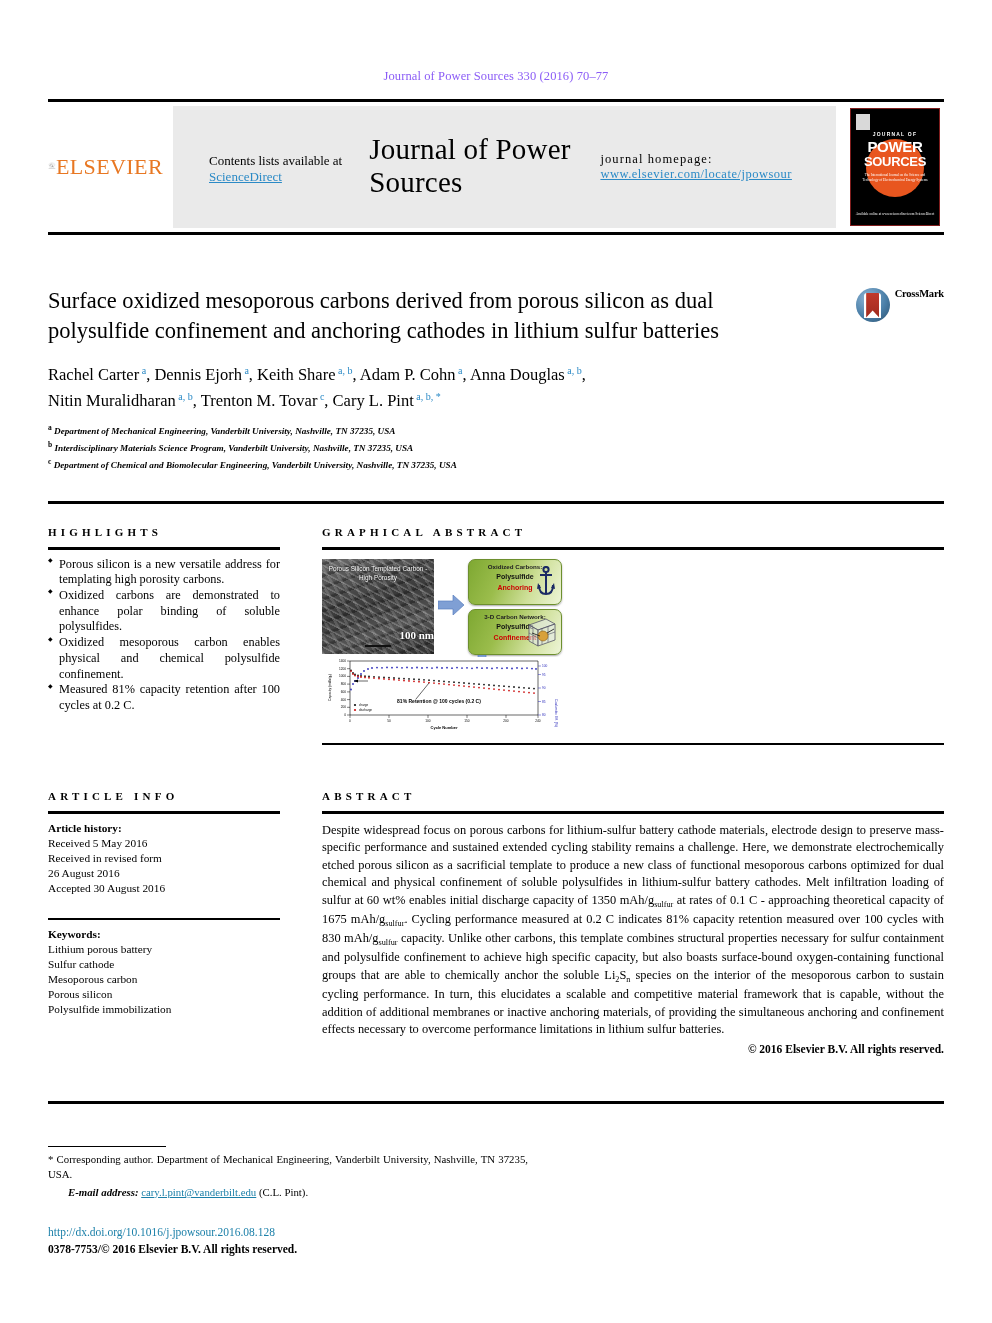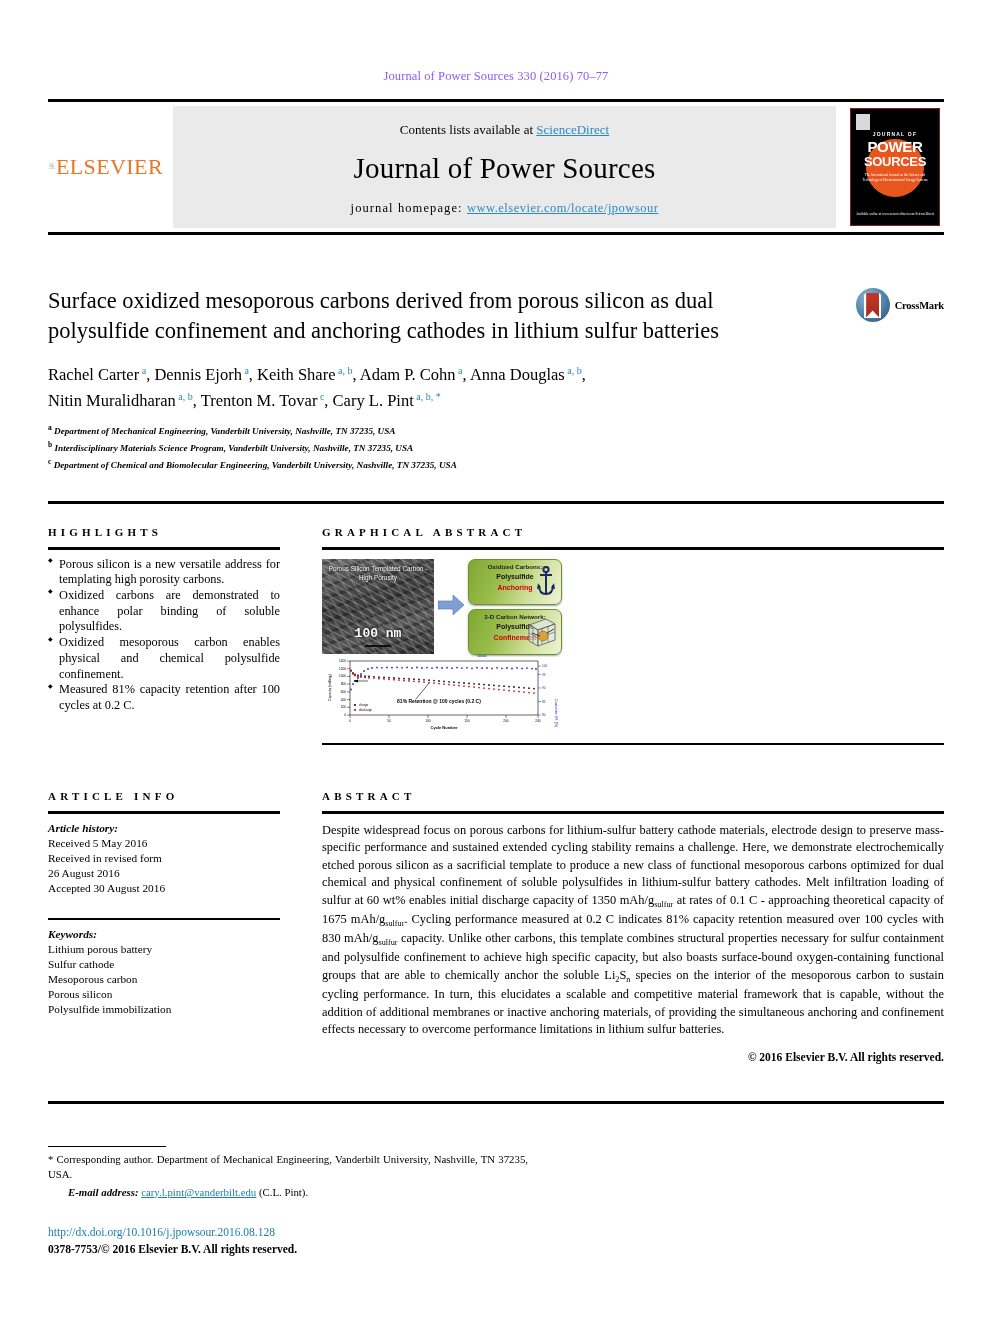--- a/index.html
+++ b/index.html
@@ -14,21 +14,21 @@
   
   .masthead{position:absolute;top:99px;left:48px;width:896px;}
   .rule-thick{height:3px;background:#000;width:100%;}
   .mast-body{display:flex;align-items:stretch;margin-top:4px;height:122px;}
   .mast-left{width:115px;flex:0 0 115px;display:flex;flex-direction:row;
              align-items:center;justify-content:center;padding-bottom:2px;}
   .tree{width:98px;height:92px;}
   .elsevier-word{font-family:"Liberation Serif",serif;font-size:22px;letter-spacing:.4px;
                  color:#E87722;line-height:1;margin-top:1px;}
   .mast-center{flex:1 1 auto;background:#eaeaea;margin:0 10px;position:relative;
-               display:flex;flex-direction:column;align-items:center;justify-content:center;}
+               display:flex;flex-direction:row;align-items:center;justify-content:center;padding-left:36px;}
   .contents-line{font-size:13px;margin-top:4px;}
   .sd-link{color:#2b8ac6;}
   .journal-title{font-size:29px;margin:14px 0 16px 0;letter-spacing:.2px;}
   .homepage-line{font-size:12.5px;letter-spacing:1.1px;}
   .homepage-link{color:#2b8ac6;letter-spacing:.5px;text-decoration:underline;}
   .mast-right{width:98px;flex:0 0 98px;display:flex;align-items:center;justify-content:center;}
   .cover{width:88px;height:116px;border:1px solid #7f1d1d;background:#000000;position:relative;overflow:hidden;}
   .cov-eye{position:absolute;left:5px;top:5px;width:14px;height:16px;background:#fff;opacity:.85;}
   .cov-jo{position:absolute;top:22px;left:0;width:100%;text-align:center;font-size:5px;
           letter-spacing:1.2px;color:#fff;font-family:"Liberation Sans",sans-serif;font-weight:bold;}
@@ -40,21 +40,21 @@
           letter-spacing:-.3px;color:#fff;font-family:"Liberation Sans",sans-serif;font-weight:bold;}
   .cov-desc{position:absolute;top:64px;left:6px;right:6px;text-align:center;font-size:3.4px;
             line-height:1.55;color:#fff;}
   .cov-foot{position:absolute;bottom:8px;left:0;width:100%;text-align:center;font-size:3.4px;
             line-height:1.6;color:#fff;}
   .mast-rule-bot{height:3px;background:#000;width:100%;margin-top:4px;}
 
   
   .titleblock{position:absolute;top:286px;left:48px;width:896px;}
   .art-title{font-size:22.5px;line-height:1.34;width:760px;font-family:"Liberation Serif",serif;}
-  .crossmark{position:absolute;right:0;top:2px;display:flex;align-items:center;gap:5px;}
+  .crossmark{position:absolute;right:0;top:2px;display:flex;gap:5px;}
   .cm-badge{width:34px;height:34px;border-radius:50%;
             background:radial-gradient(circle at 35% 30%,#8fb6d6 0%,#4a7fa8 55%,#2a4f6d 100%);
             display:flex;align-items:center;justify-content:center;}
   .cm-inner{width:17px;height:25px;border-radius:3px 3px 0 0;background:#fff;position:relative;overflow:hidden;}
   .cm-book{position:absolute;left:2px;top:0;width:13px;height:25px;
            background:linear-gradient(180deg,#c0392b 0%,#a02a1d 100%);
            clip-path:polygon(0 0,100% 0,100% 100%,50% 72%,0 100%);}
   .cm-text{font-family:"Liberation Serif",serif;font-size:10.5px;font-weight:bold;letter-spacing:-.2px;}
 
   .authors{margin-top:16px;font-size:16.5px;line-height:1.55;width:830px;}
@@ -80,22 +80,22 @@
   .sem{position:absolute;left:0;top:0;width:112px;height:95px;
        background:
         repeating-linear-gradient(28deg, rgba(255,255,255,.20) 0px, rgba(255,255,255,.20) 1px, rgba(0,0,0,0) 2px, rgba(0,0,0,0) 6px),
         repeating-linear-gradient(58deg, rgba(255,255,255,.14) 0px, rgba(255,255,255,.14) 2px, rgba(0,0,0,0) 3px, rgba(0,0,0,0) 9px),
         repeating-linear-gradient(-20deg, rgba(0,0,0,.30) 0px, rgba(0,0,0,.30) 2px, rgba(0,0,0,0) 4px, rgba(0,0,0,0) 11px),
         linear-gradient(160deg,#6b6b6b 0%,#3b3b3b 45%,#555 70%,#2f2f2f 100%);
        overflow:hidden;}
   .sem-cap{position:absolute;top:5px;left:0;width:100%;text-align:center;color:#fff;
            font-family:"Liberation Sans",sans-serif;font-size:6.4px;line-height:1.5;
            text-shadow:0 0 2px #000;}
-  .sem-scale{position:absolute;bottom:13px;left:0;width:100%;text-align:center;color:#fff;
-             font-family:Liberation Mono, monospace;font-size:13px;font-weight:bold;
+  .sem-scale{position:absolute;bottom:13px;left:0;width:100%;text-align:right;color:#fff;
+             font-family:Liberation Serif, serif;font-size:11px;font-weight:bold;
              text-shadow:0 0 3px #000;}
   .sem-bar{position:absolute;bottom:7px;left:50%;transform:translateX(-50%);width:26px;height:2px;background:#111;}
 
   .arrow-right{position:absolute;left:116px;top:36px;width:26px;height:20px;}
   .arrow-down{position:absolute;left:150px;top:96px;width:20px;height:28px;}
 
   .gbox{position:absolute;left:146px;width:92px;height:44px;border-radius:7px;
         border:1px solid #6d8f2e;
         background:linear-gradient(115deg,#7ea832 0%,#9bbd4c 35%,#cfe09a 68%,#eef5d8 100%);
         box-shadow:0 1px 2px rgba(0,0,0,.35);}
@@ -111,24 +111,24 @@
   .gbox.b2 .gb-t1,.gbox.b2 .gb-t2,.gbox.b2 .gb-t3{text-align:center;padding-right:24px;}
   .anchor-ic{position:absolute;right:6px;top:6px;width:18px;height:31px;}
   .cube-ic{position:absolute;right:3px;top:5px;width:34px;height:34px;}
 
   .ga-chart{position:absolute;left:2px;top:98px;width:236px;height:74px;background:#fff;}
 
   
   .articleinfo{left:48px;top:790px;width:232px;}
   .abstract{left:322px;top:790px;width:622px;}
   .ai-block{font-size:11.3px;line-height:1.33;margin-top:7px;}
-  .ai-it{font-style:italic;font-weight:bold;}
+  .ai-it{font-weight:bold;}
   .ai-rule{height:2.5px;background:#000;margin:12px 0 0 0;}
   .abs-body{font-size:12.4px;line-height:1.42;text-align:justify;margin-top:8px;}
-  .abs-copy{text-align:right;font-size:11.5px;margin-top:12px;font-weight:bold;}
+  .abs-copy{text-align:right;font-size:11.5px;margin-top:4px;font-weight:bold;}
   sub{font-size:8.2px;}
 
   .rule-bottom{position:absolute;left:48px;top:1101px;width:896px;height:2.5px;background:#000;}
 
   
   .footer{position:absolute;left:48px;top:1146px;width:480px;font-size:10.8px;line-height:1.36;}
   .fn-rule{width:118px;height:1px;background:#000;margin-bottom:5px;}
   .fn-p{text-align:justify;}
   .fn-mail{margin-top:4px;padding-left:20px;}
   .fn-mail .lbl{font-style:italic;font-weight:bold;}

